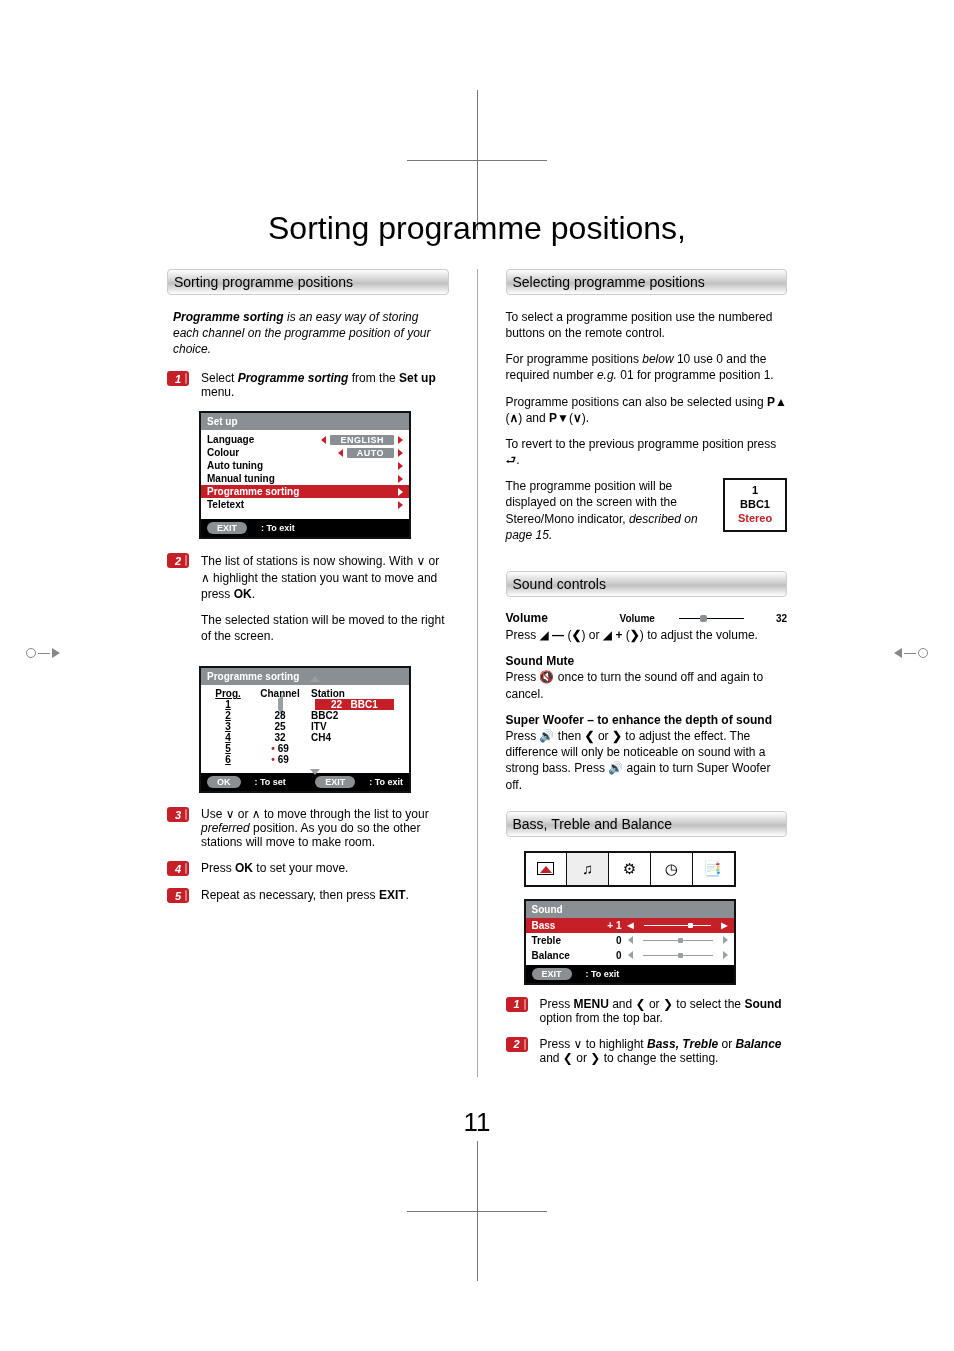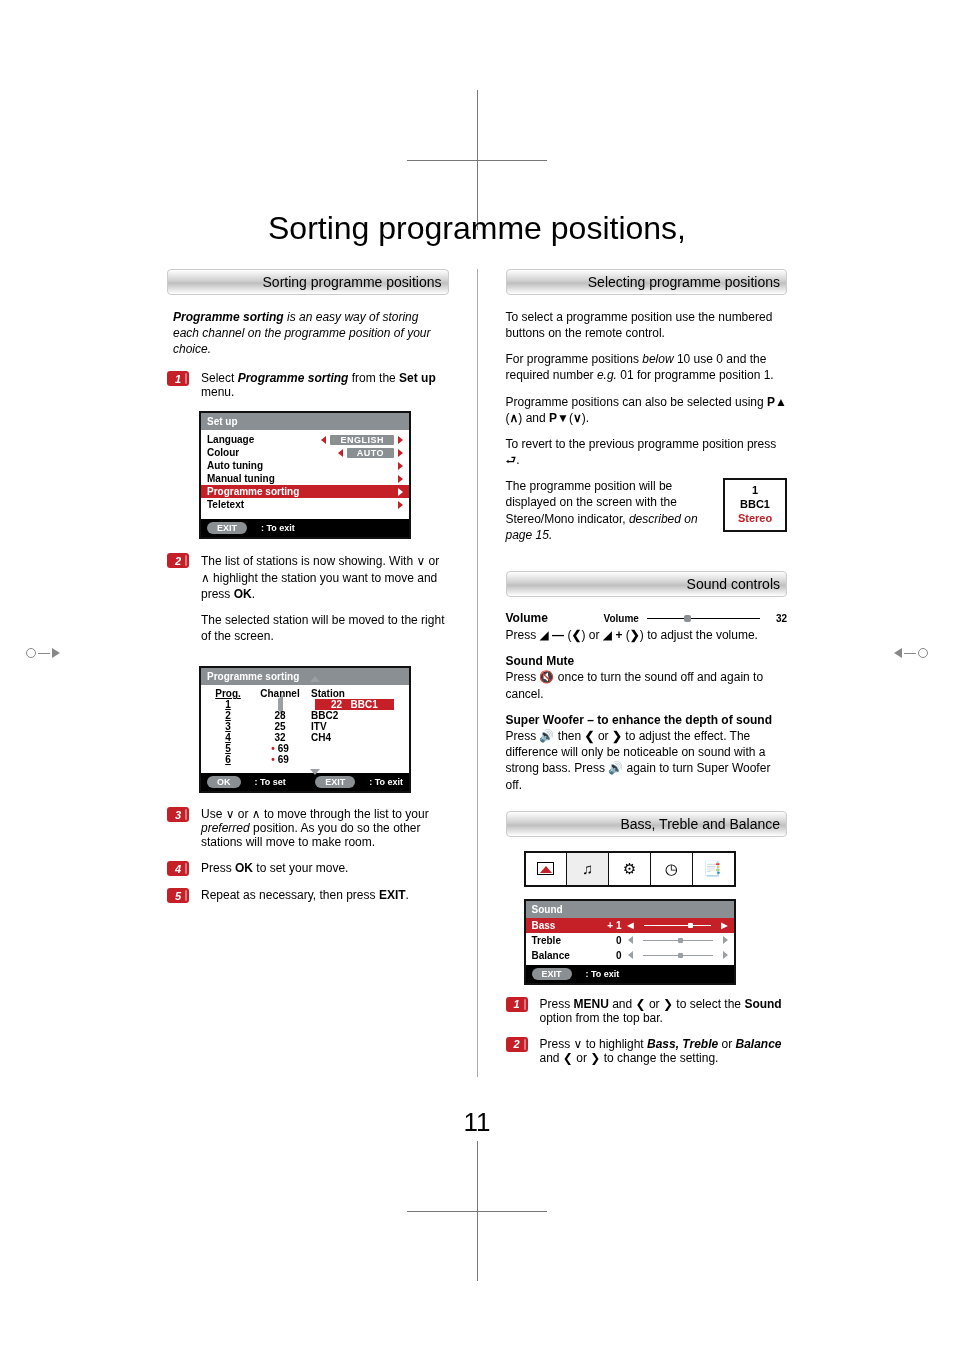--- a/index.html
+++ b/index.html
@@ -11,21 +11,21 @@
   .cross::before { left: 0; right: 0; top: 50%; height: 1px; }
   .cross::after { top: 0; bottom: 0; left: 50%; width: 1px; }
 
   .content { position: absolute; left: 50%; top: 210px; width: 620px; transform: translateX(-50%); }
   h1 { font-family: "Futura", "Century Gothic", Arial, sans-serif; font-weight: 400; font-size: 32px; text-align: center; line-height: 1.15; margin-bottom: 22px; }
 
   .cols { display: flex; gap: 24px; }
   .col { flex: 1 1 0; }
   .divider { width: 1px; background: #aaa; margin: 0 4px; }
 
-  .sect-title { background: linear-gradient(#fff,#cfcfcf 45%,#bfbfbf 55%,#fff); border: 1px solid #ccc; border-radius: 4px; text-align: right; padding: 4px 6px; font-family: "Century Gothic", Arial, sans-serif; font-size: 14px; margin-bottom: 14px; }
+  .sect-title { background: linear-gradient(#fff,#cfcfcf 45%,#bfbfbf 55%,#fff); border: 1px solid #ccc; border-radius: 4px; text-align: left; padding: 4px 6px; font-family: "Century Gothic", Arial, sans-serif; font-size: 14px; margin-bottom: 14px; }
   .sect-title.minor { margin-top: 18px; }
 
   .intro { font-style: italic; text-align: left; margin: 0 6px 14px; line-height: 1.35; }
   .intro b { font-style: italic; }
 
   p { line-height: 1.35; margin-bottom: 10px; }
 
   .num-badge { display: inline-flex; width: 22px; height: 15px; background: #c52028; color: #fff; font-weight: bold; font-style: italic; border-radius: 3px; align-items: center; justify-content: center; font-size: 11px; position: relative; }
   .num-badge::after { content: ""; position: absolute; right: 2px; top: 2px; bottom: 2px; width: 2px; background: rgba(255,255,255,.4); border-radius: 1px; }
   .step { display: flex; gap: 10px; margin-bottom: 12px; align-items: flex-start; }
@@ -62,21 +62,21 @@
   .ps-body .arrow-down { bottom: -10px; border-top: 6px solid #9a9fa3; }
   .ps-line { display:flex; align-items:center; }
   .dot::before { content:"•"; color:#c52028; margin-right:3px; }
 
   
   .status-box { border: 2px solid #111; padding: 4px 0; text-align: center; width: 64px; font-weight: bold; font-size: 11px; float: right; margin-left: 8px; background:#fff; }
   .status-box div { line-height: 1.25; }
   .status-box .stereo { color: #c52028; }
   .clearfix::after { content:""; display:block; clear:both; }
 
-  .vol-row { display:flex; align-items:center; gap: 8px; margin-bottom:2px; }
+  .vol-row { display:flex; align-items:center; gap: 24px; margin-bottom:2px; }
   .vol-slider { flex:1; display:flex; align-items:center; }
   .vol-slider .track { width: 100%; height: 1px; background:#000; position:relative; }
   .vol-slider .knob { position:absolute; left:33%; top:-3px; width:7px; height:7px; background:#8a8f93; border-radius:2px; }
   .vol-num { font-weight:bold; margin-left:8px; }
 
   
   .tabs { display:flex; border:2px solid #111; width: 212px; margin-left: 18px; }
   .tab { flex:1; height:32px; border-right:1px solid #111; display:flex; align-items:center; justify-content:center; }
   .tab:last-child { border-right:none; }
   .tab.sel { background:#eee; }

